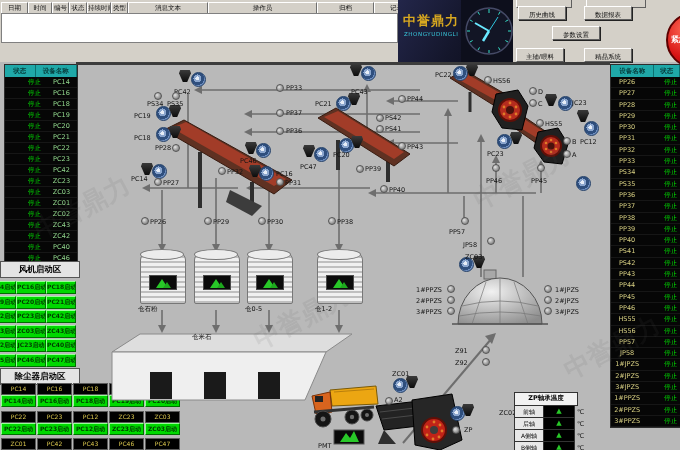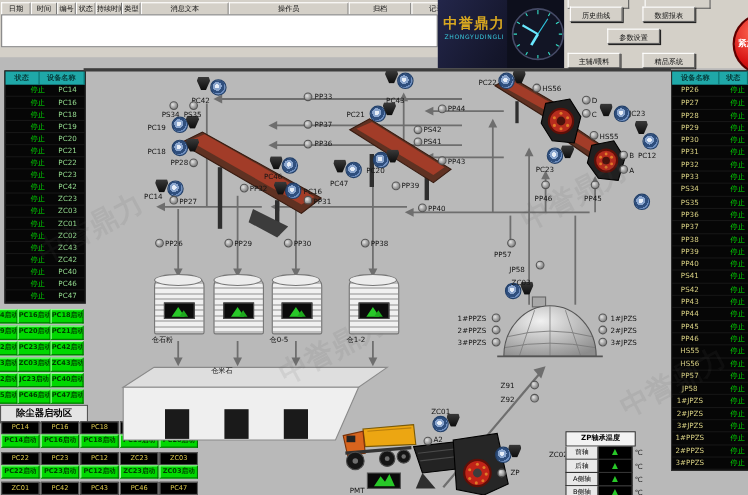--- a/index.html
+++ b/index.html
@@ -1,19 +1,19 @@
 <!DOCTYPE html>
 <html><head>
 <meta charset="utf-8">
 <style>
   html,body{margin:0;padding:0;}
   #stage{position:relative;width:680px;height:450px;background:#b9b9b9;overflow:hidden;
          font-family:"DejaVu Sans","Liberation Sans",sans-serif;}
   
-  #alarm-table{position:absolute;left:0;top:0;width:398px;height:52px;background:#d4d0c8;}
+  #alarm-table{position:absolute;left:0;top:0;width:398px;height:62px;background:#d4d0c8;}
   #alarm-header{position:absolute;left:1px;top:2px;display:flex;height:11px;}
   .acol{height:11px;border:1px solid;border-color:#fff #6f6f6f #6f6f6f #fff;background:#d4d0c8;
         font-size:6.5px;line-height:10px;text-align:center;color:#111;overflow:hidden;white-space:nowrap;}
   #alarm-body{position:absolute;left:1px;top:13px;width:395px;height:28px;background:#fff;
               border:1px solid #808080;}
   #status-strip{position:absolute;left:0;top:42px;width:398px;height:20px;background:#d4d0c8;
                 border-top:1px solid #9a9a9a;font-size:7px;color:#222;}
   #status-strip span{position:absolute;top:7px;white-space:nowrap;}
   
   #logo-panel{position:absolute;left:398px;top:0;width:115px;height:62px;
@@ -592,20 +592,21 @@
           <span class="c1 st">停止</span>
           <span class="c2 nm">PC46</span>
         </div>
         <div class="trow">
           <span class="c1 st">停止</span>
           <span class="c2 nm">PC47</span>
         </div>
       </div>
   </div>
 
+  <div class="zone-hd" style="top:261px">风机启动区</div>
   <div id="fan-grid">
       <div class="gbtn" style="left: -14px; top: 281px;">PC14启动</div>
       <div class="gbtn" style="left: 16px; top: 281px;">PC16启动</div>
       <div class="gbtn" style="left: 46px; top: 281px;">PC18启动</div>
       <div class="gbtn" style="left: -14px; top: 295.5px;">PC19启动</div>
       <div class="gbtn" style="left: 16px; top: 295.5px;">PC20启动</div>
       <div class="gbtn" style="left: 46px; top: 295.5px;">PC21启动</div>
       <div class="gbtn" style="left: -14px; top: 310px;">PC22启动</div>
       <div class="gbtn" style="left: 16px; top: 310px;">PC23启动</div>
       <div class="gbtn" style="left: 46px; top: 310px;">PC42启动</div>

